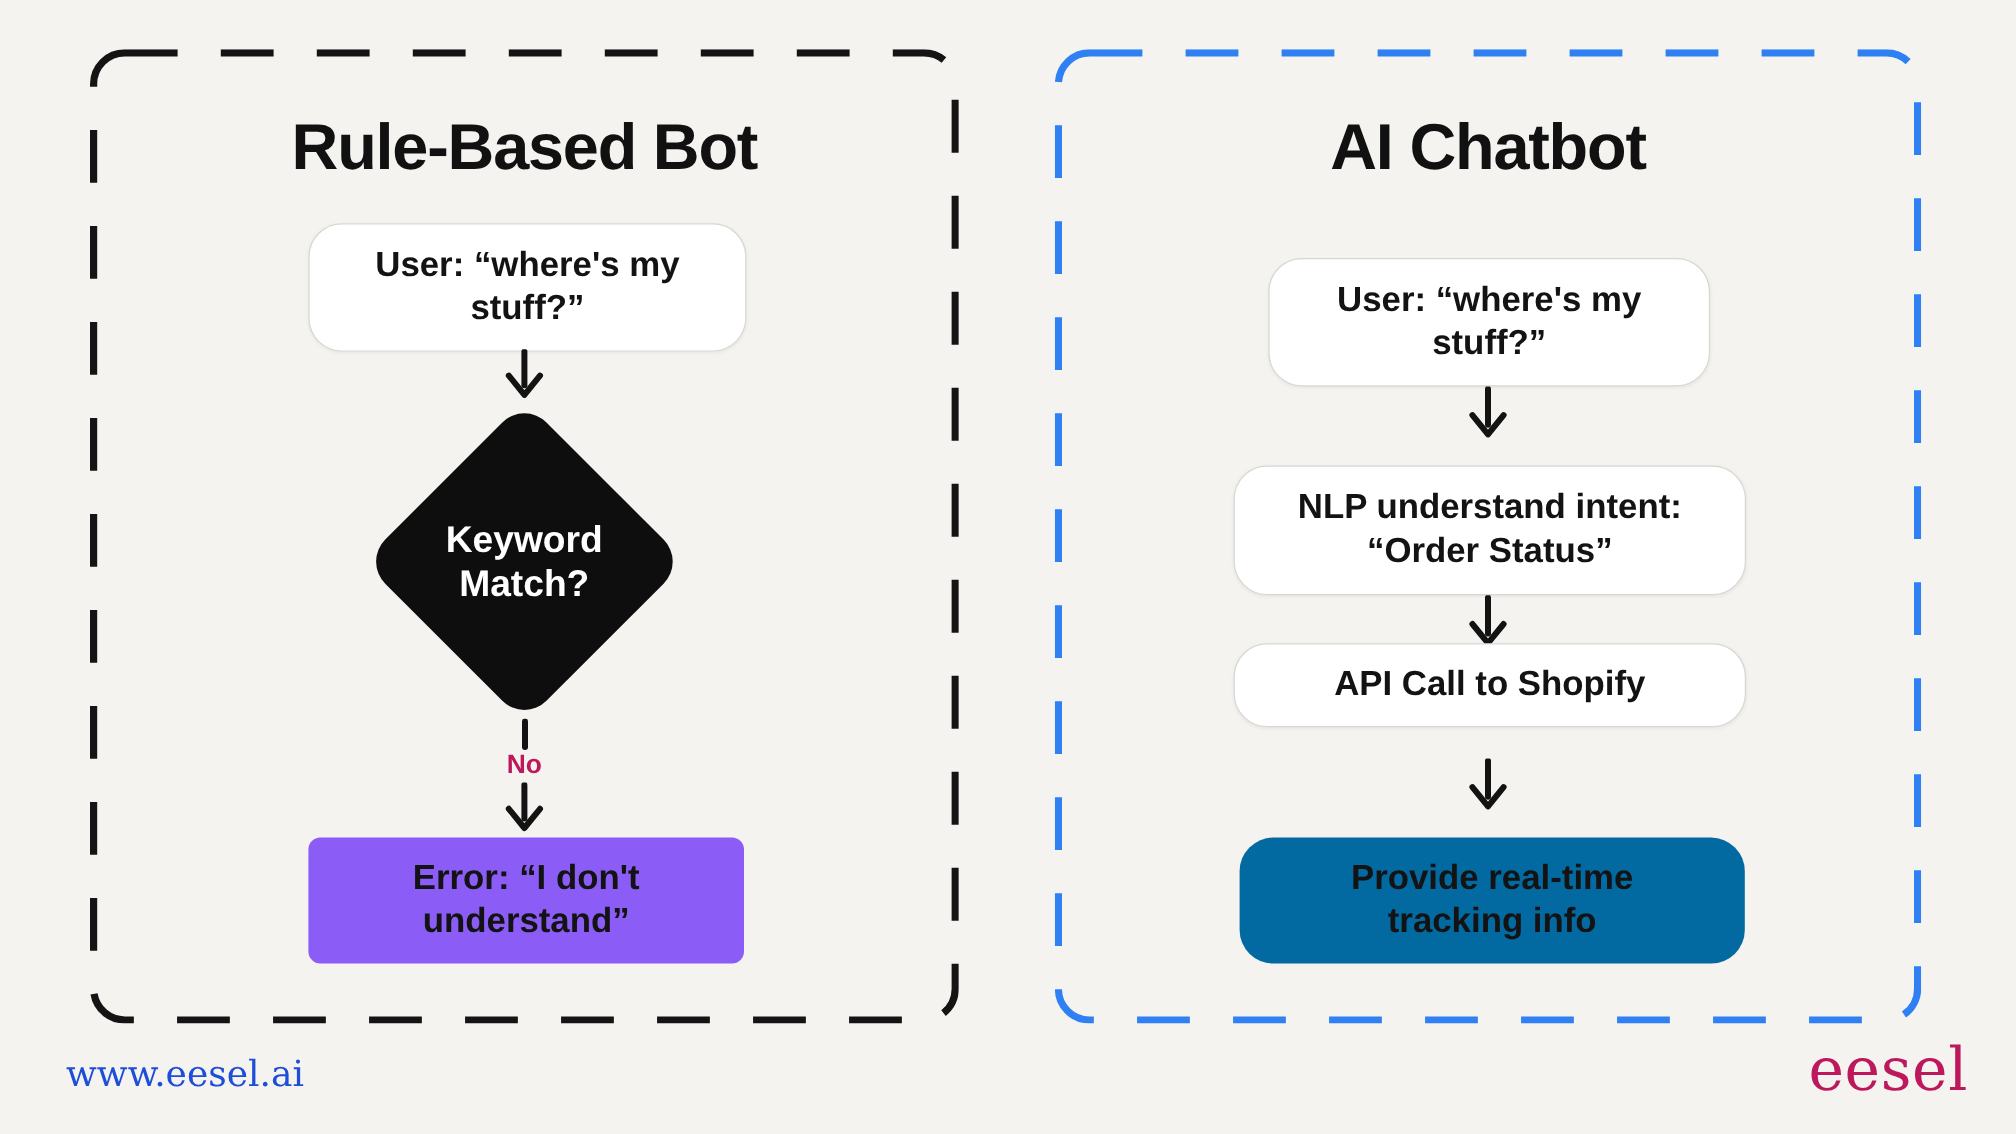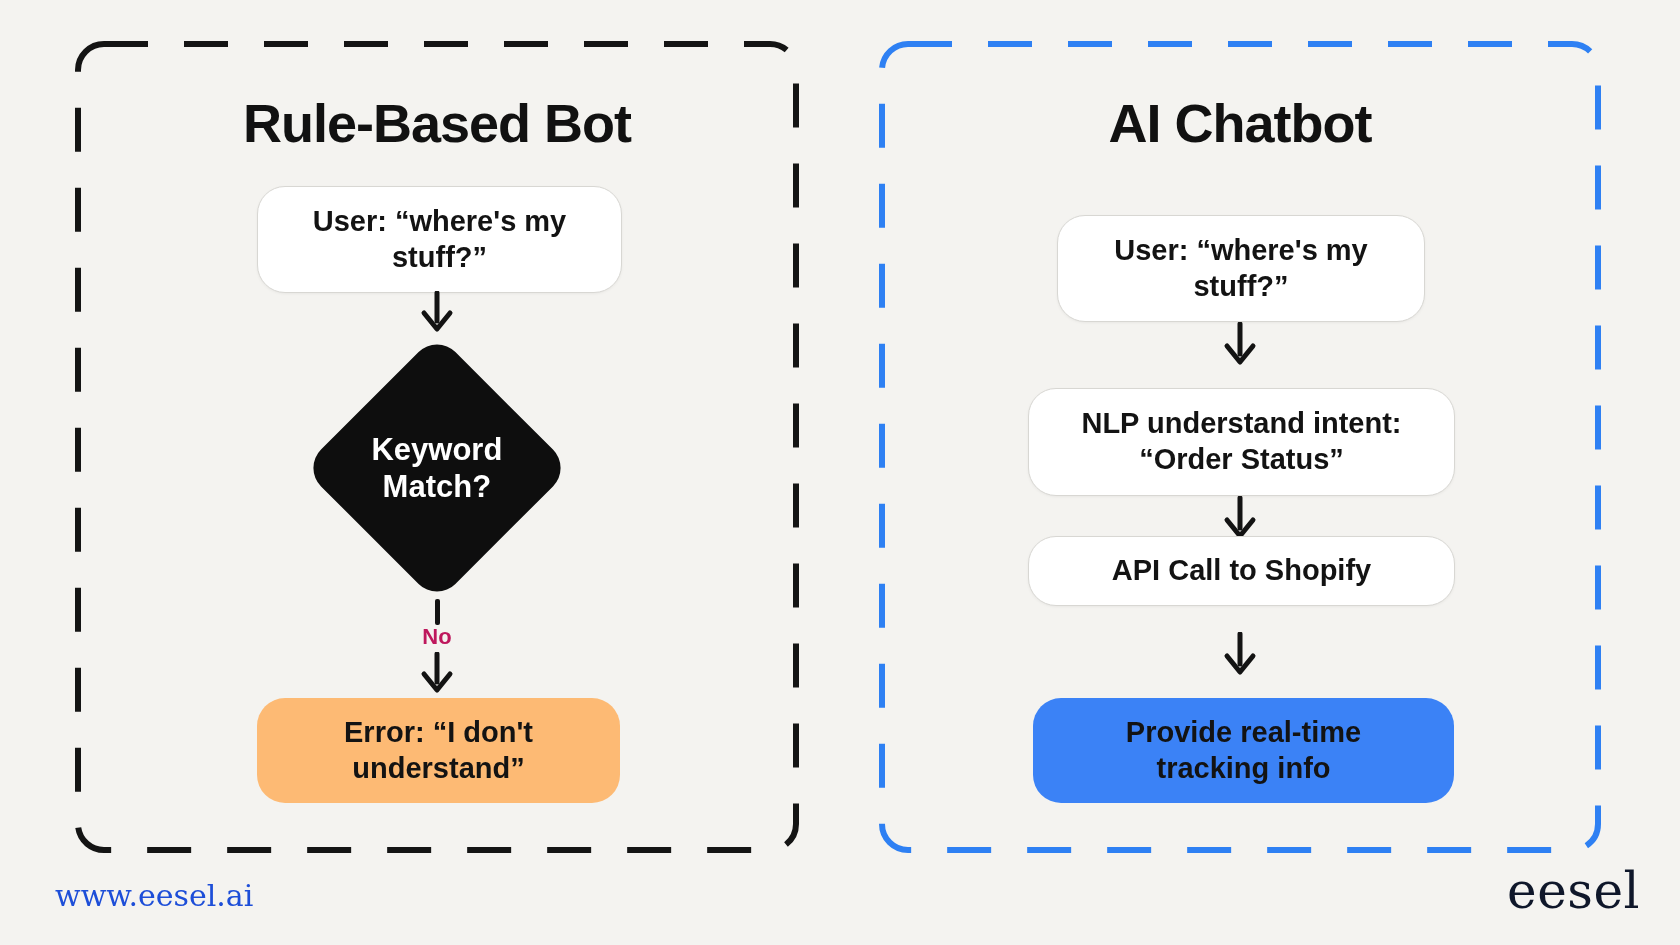--- a/index.html
+++ b/index.html
@@ -28,22 +28,22 @@
     text-align:center;
     border-radius:28px;
     font-size:29px;font-weight:700;line-height:1.24;
     color:#131313;
   }
   .node-white{
     background:#ffffff;
     border:1px solid #d8d7d3;
     box-shadow:0 1px 3px rgba(0,0,0,0.05);
   }
-  .node-error{background:#fdba74;}
-  .node-success{background:#3b82f6;}
+  .node-error{background:#8b5cf6;border-radius:10px;}
+  .node-success{background:#0369a1;}
   .node .inner{display:block;}
 
   .diamond{
     position:absolute;
     width:190px;height:190px;
     background:#0e0e0e;
     border-radius:26px;
     transform:rotate(45deg);
     display:flex;align-items:center;justify-content:center;
   }
@@ -70,21 +70,21 @@
   .footer-url{
     position:absolute;
     left:55px;top:878px;
     font-family:"DejaVu Serif", serif;
     font-size:30px;color:#1d4ed8;
   }
   .footer-logo{
     position:absolute;
     right:40px;top:862px;
     font-family:"DejaVu Serif", serif;
-    font-size:50px;color:#0f172a;
+    font-size:50px;color:#be185d;
     letter-spacing:0.5px;
   }
 </style>
 </head>
 <body>
 
 <div class="stage">
 
   <svg class="abs" style="left:75px;top:41px;" width="724" height="812">
     <rect x="3" y="3" width="718" height="806" rx="26" ry="26" fill="none" stroke-width="6" stroke-dasharray="44 36" stroke="#141414"></rect>

